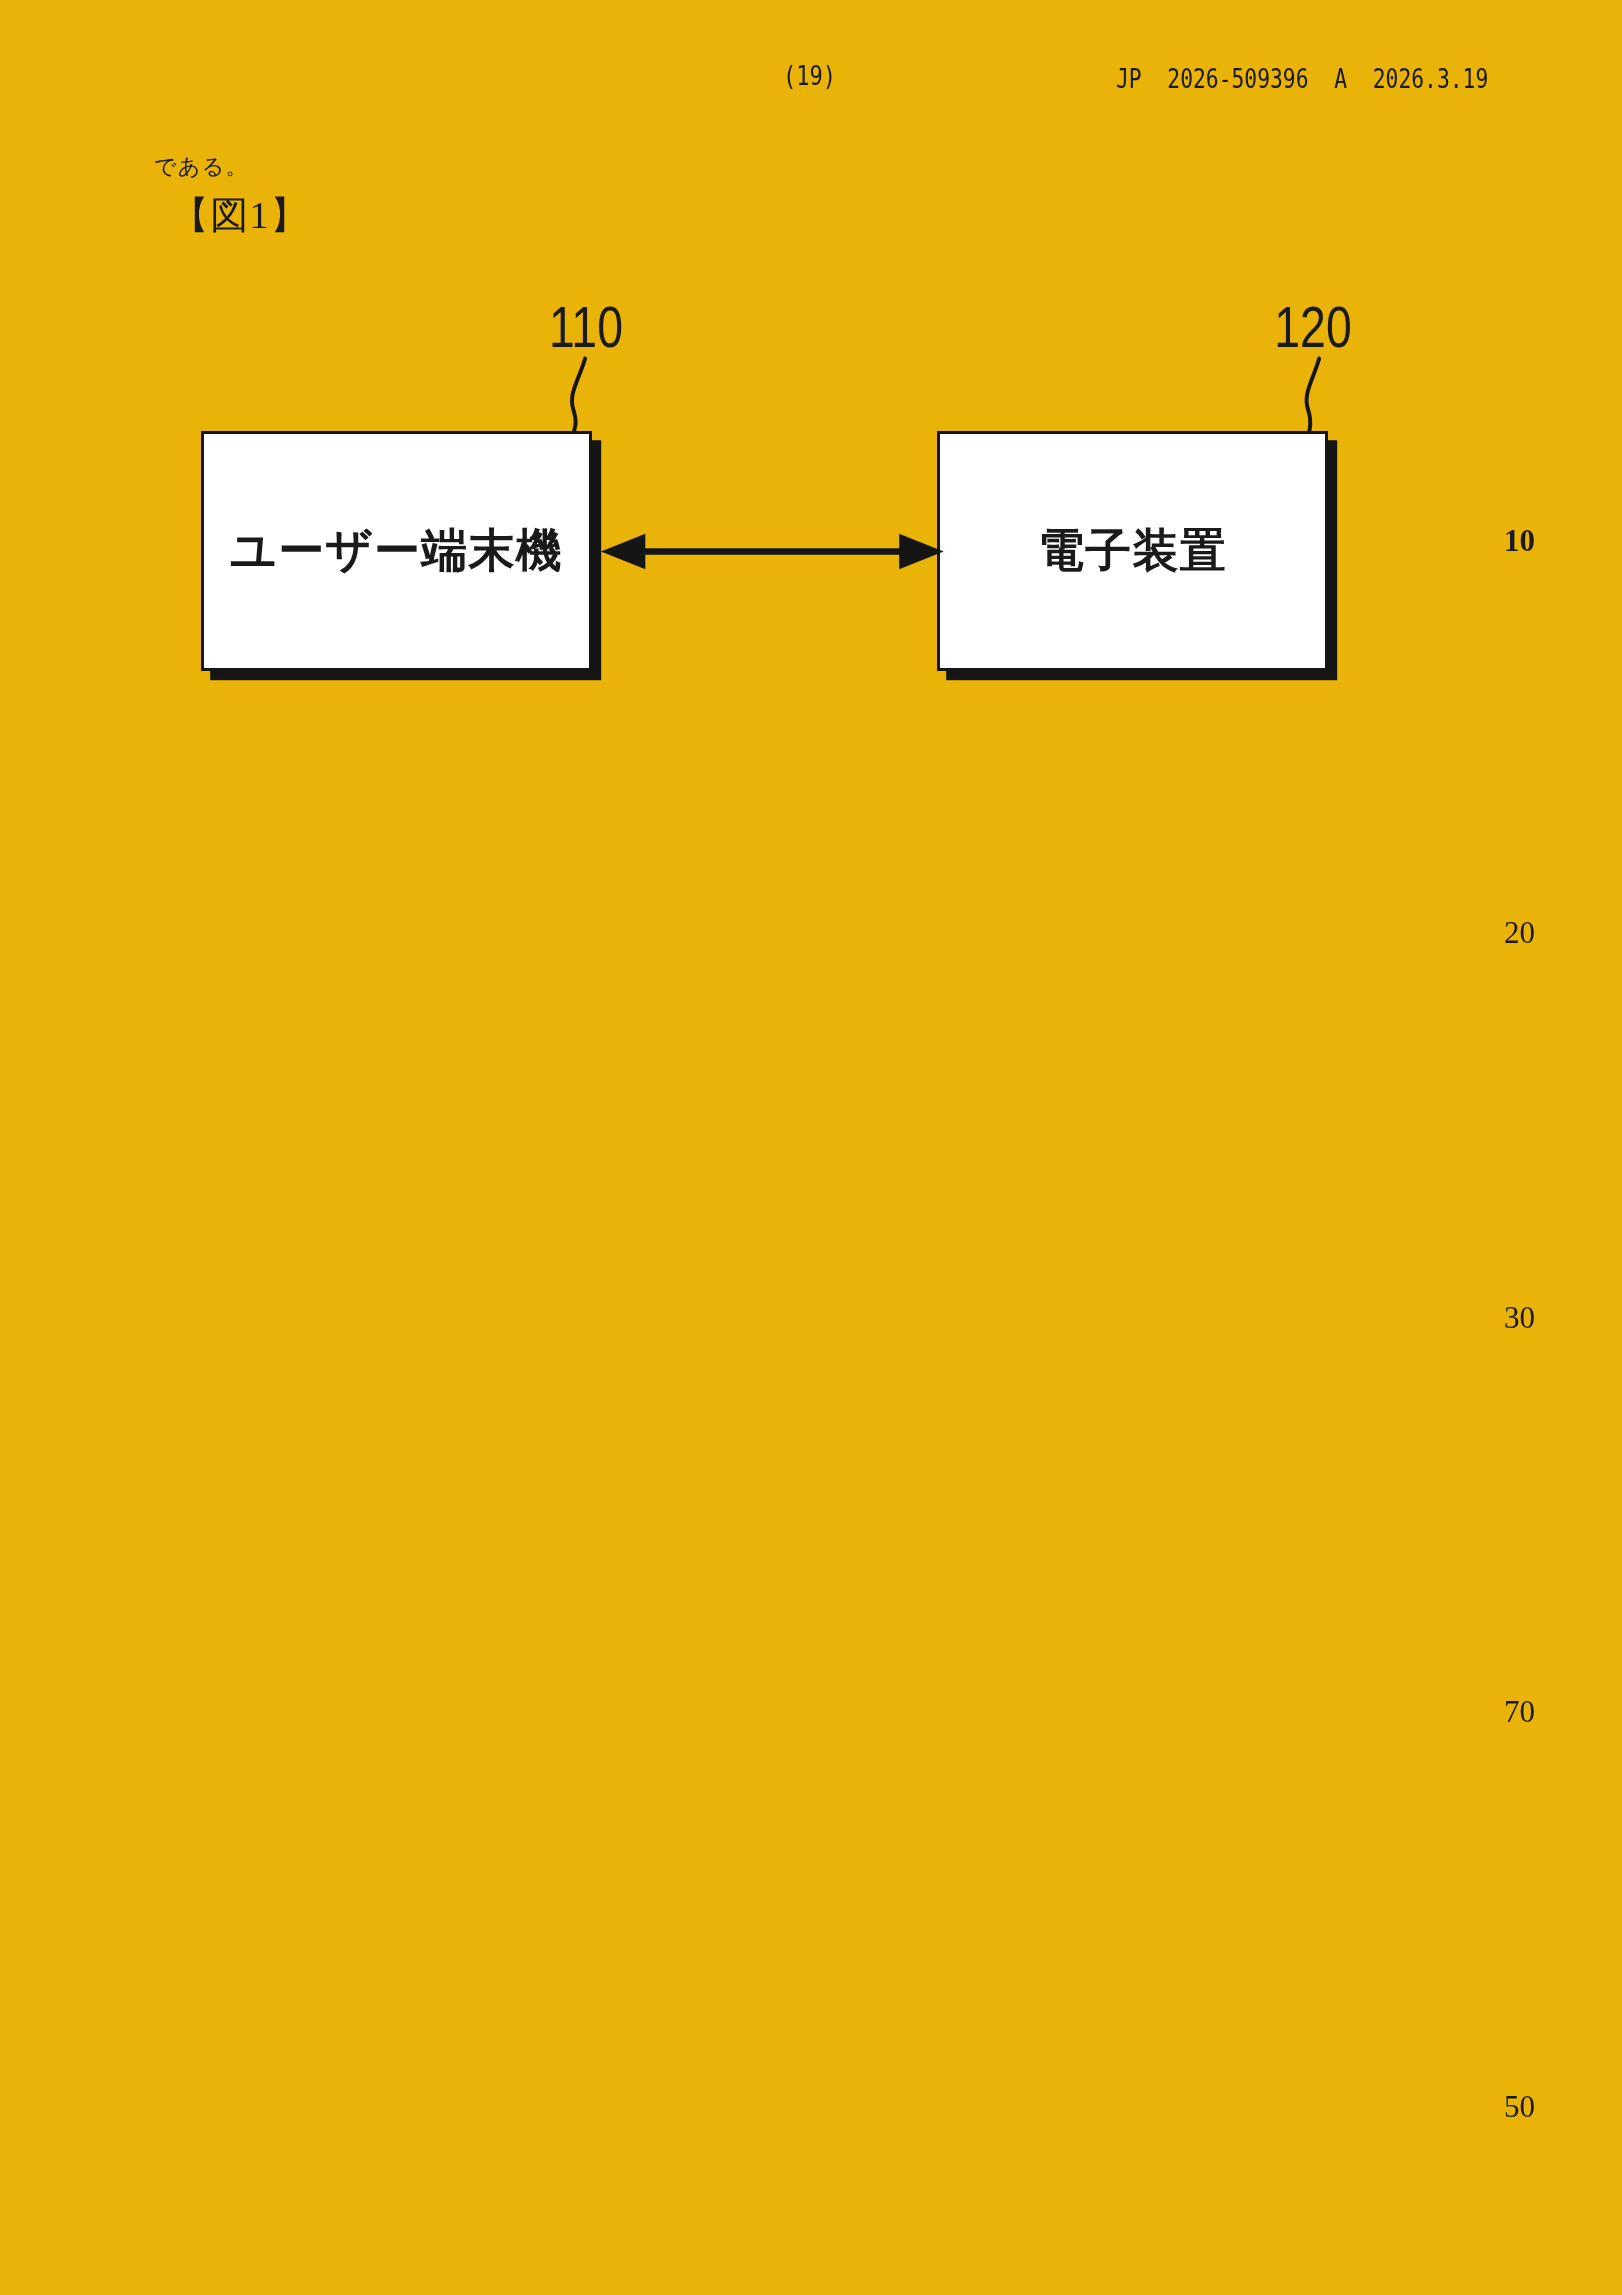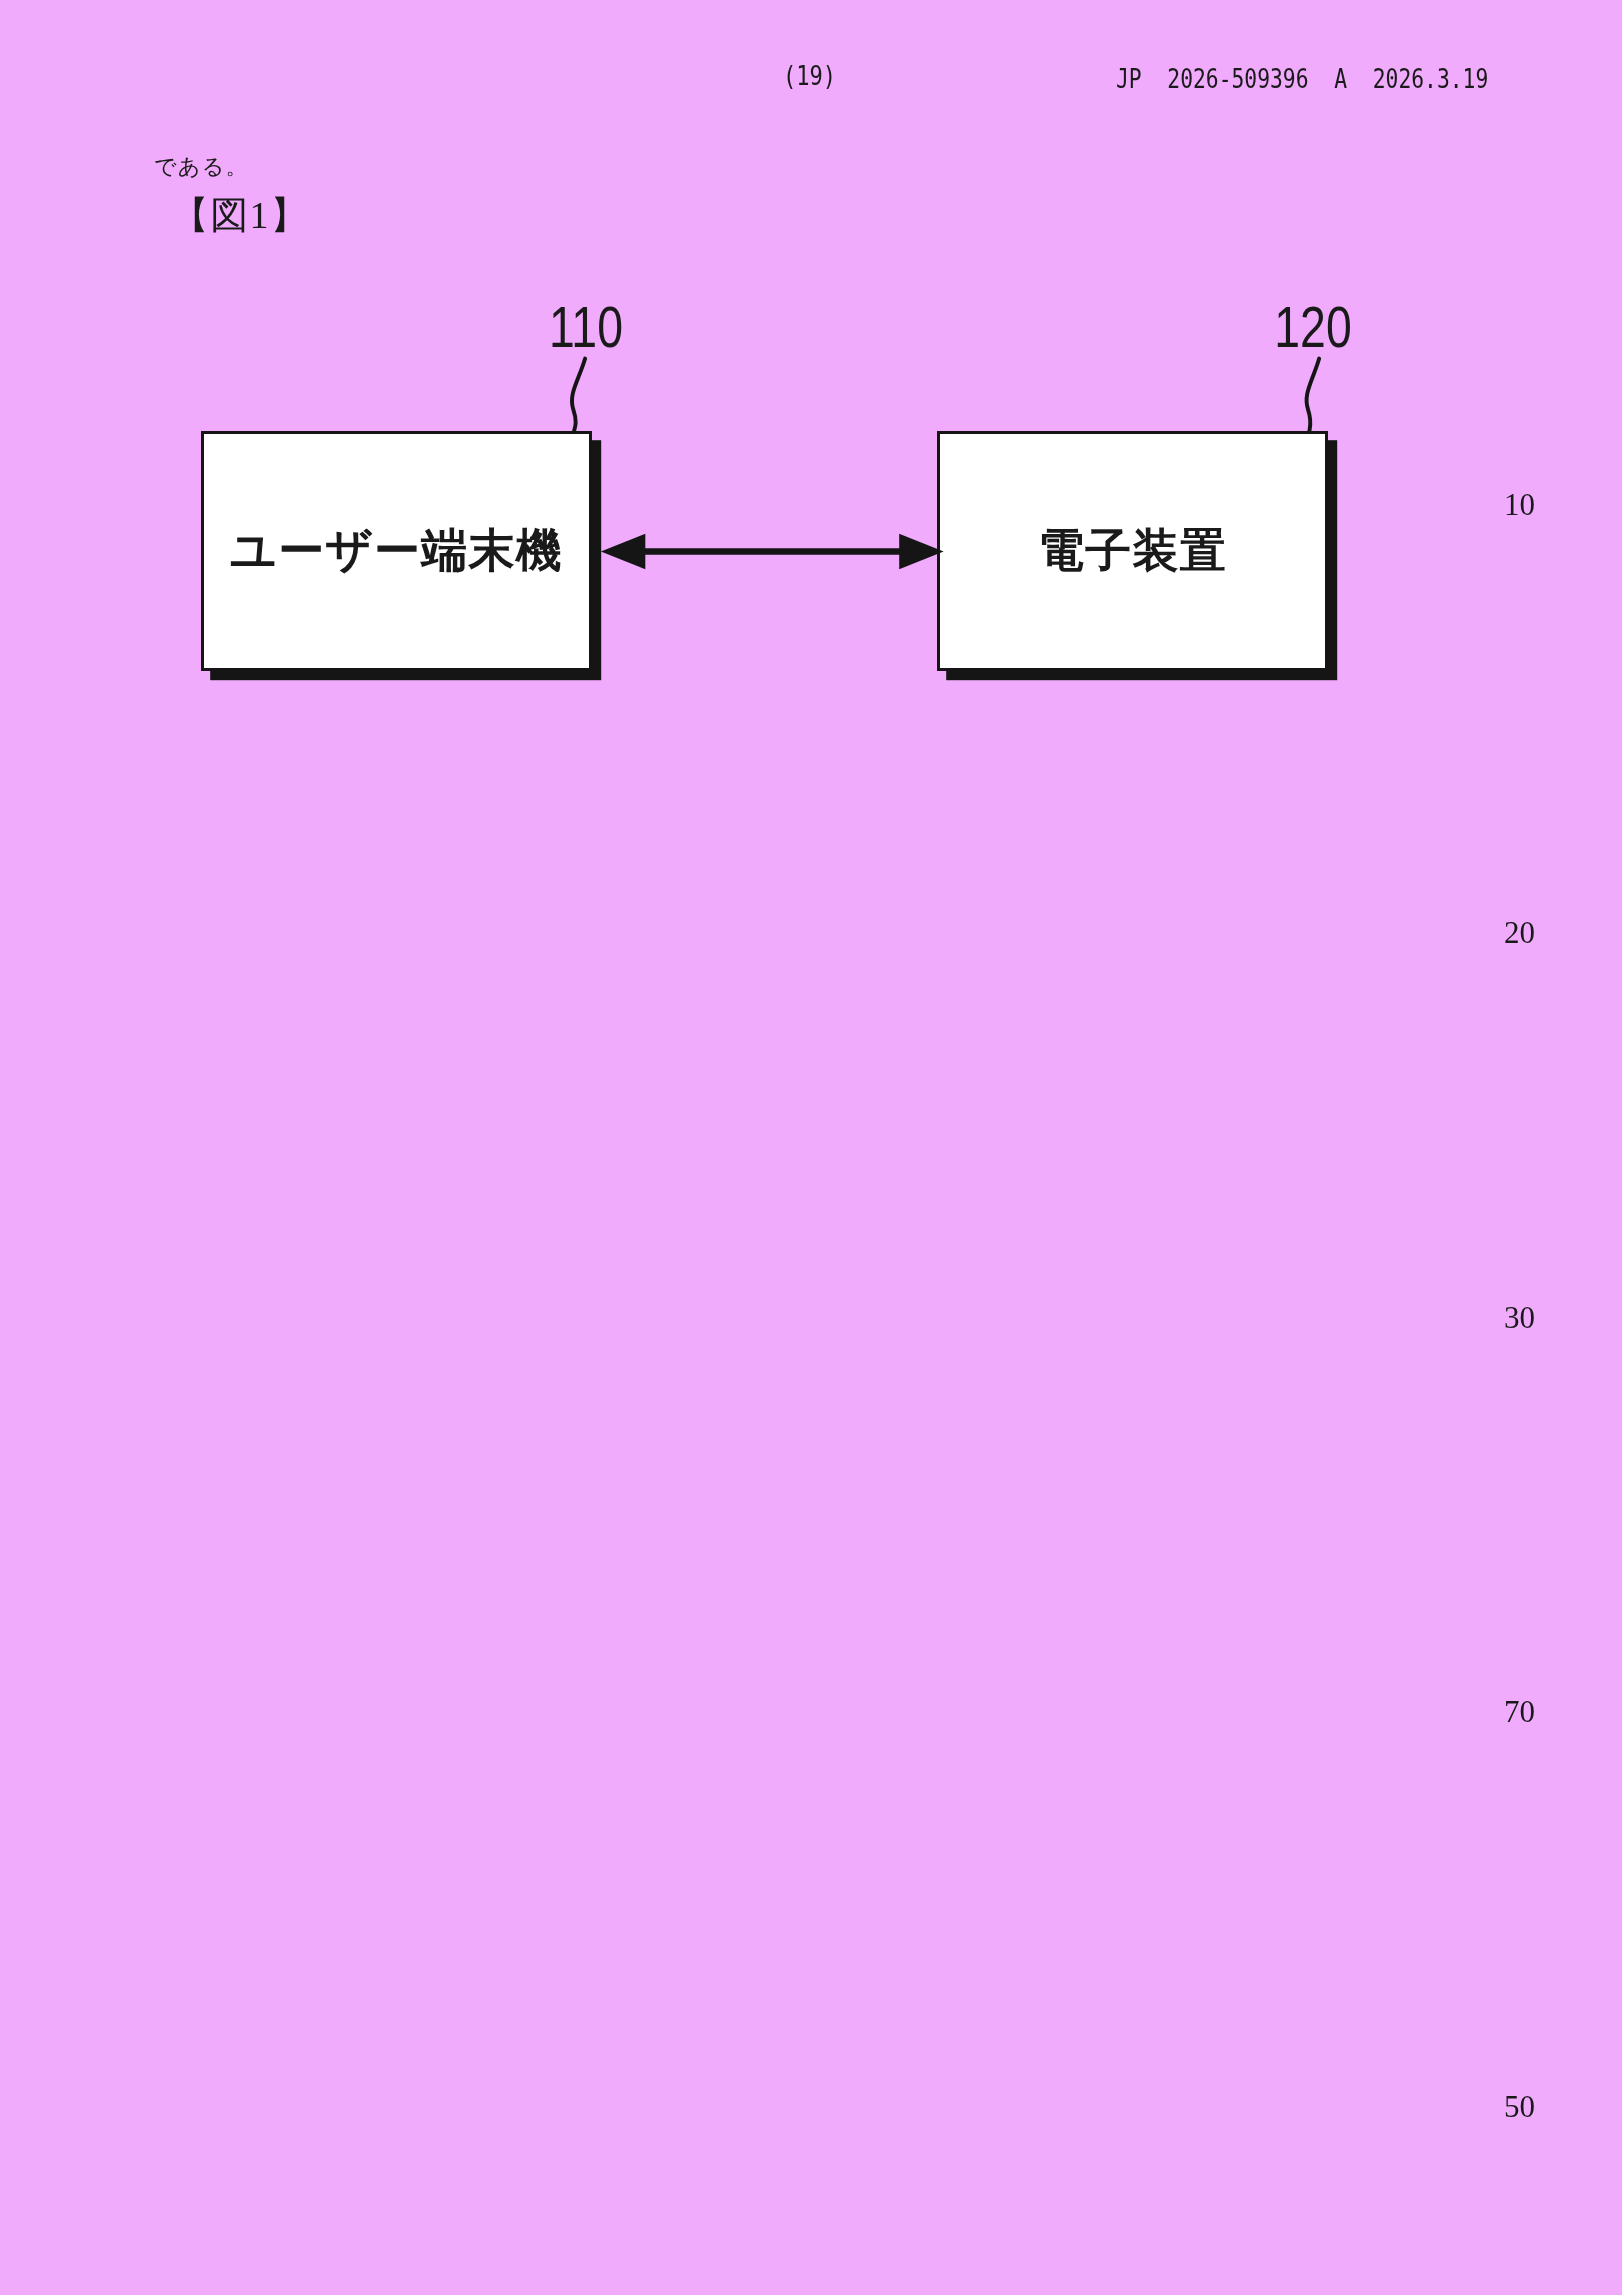--- a/index.html
+++ b/index.html
@@ -1,20 +1,20 @@
 <!DOCTYPE html>
 <html style="font-size:10.5px"><head>
 <meta charset="utf-8">
 <style>
   html, body { margin: 0; padding: 0; background: #e8e8e8; }
   .page {
     position: relative;
     width: 1623px;
     height: 2295px;
-    background: #f0abfc;
+    background: #eab308;
     color: #1a1a1a;
     font-family: "Liberation Serif", "DejaVu Serif", serif;
     overflow: hidden;
     margin: 0 auto;
   }
   .header-page-num {
     position: absolute;
     top: 63px;
     left: 770px;
     width: 79px;
@@ -97,21 +97,21 @@
     pointer-events: none;
   }
   .margin-line-number {
     position: absolute;
     left: 1492px;
     width: 55px;
     text-align: center;
     font-size: 31px;
     line-height: 1;
   }
-  .ln-10 { top: 489px; }
+  .ln-10 { top: 525px; font-weight: bold; }
   .ln-20 { top: 917px; }
   .ln-30 { top: 1302px; }
   .ln-40 { top: 1696px; }
   .ln-50 { top: 2091px; text-align: center; }
 </style>
 </head>
 <body>
 
 <div class="page">
 

